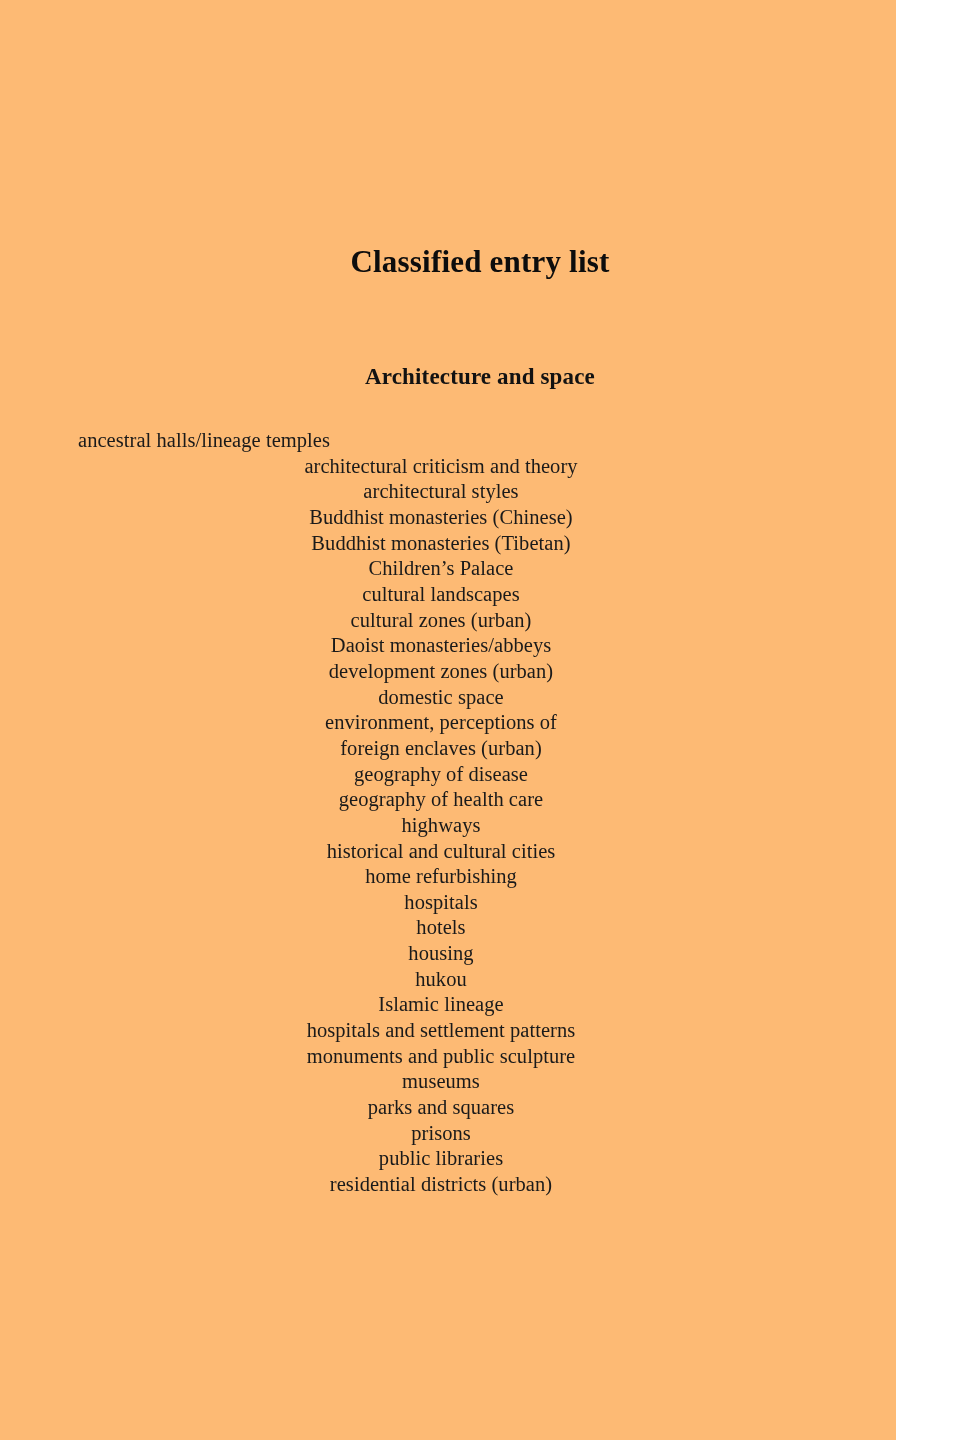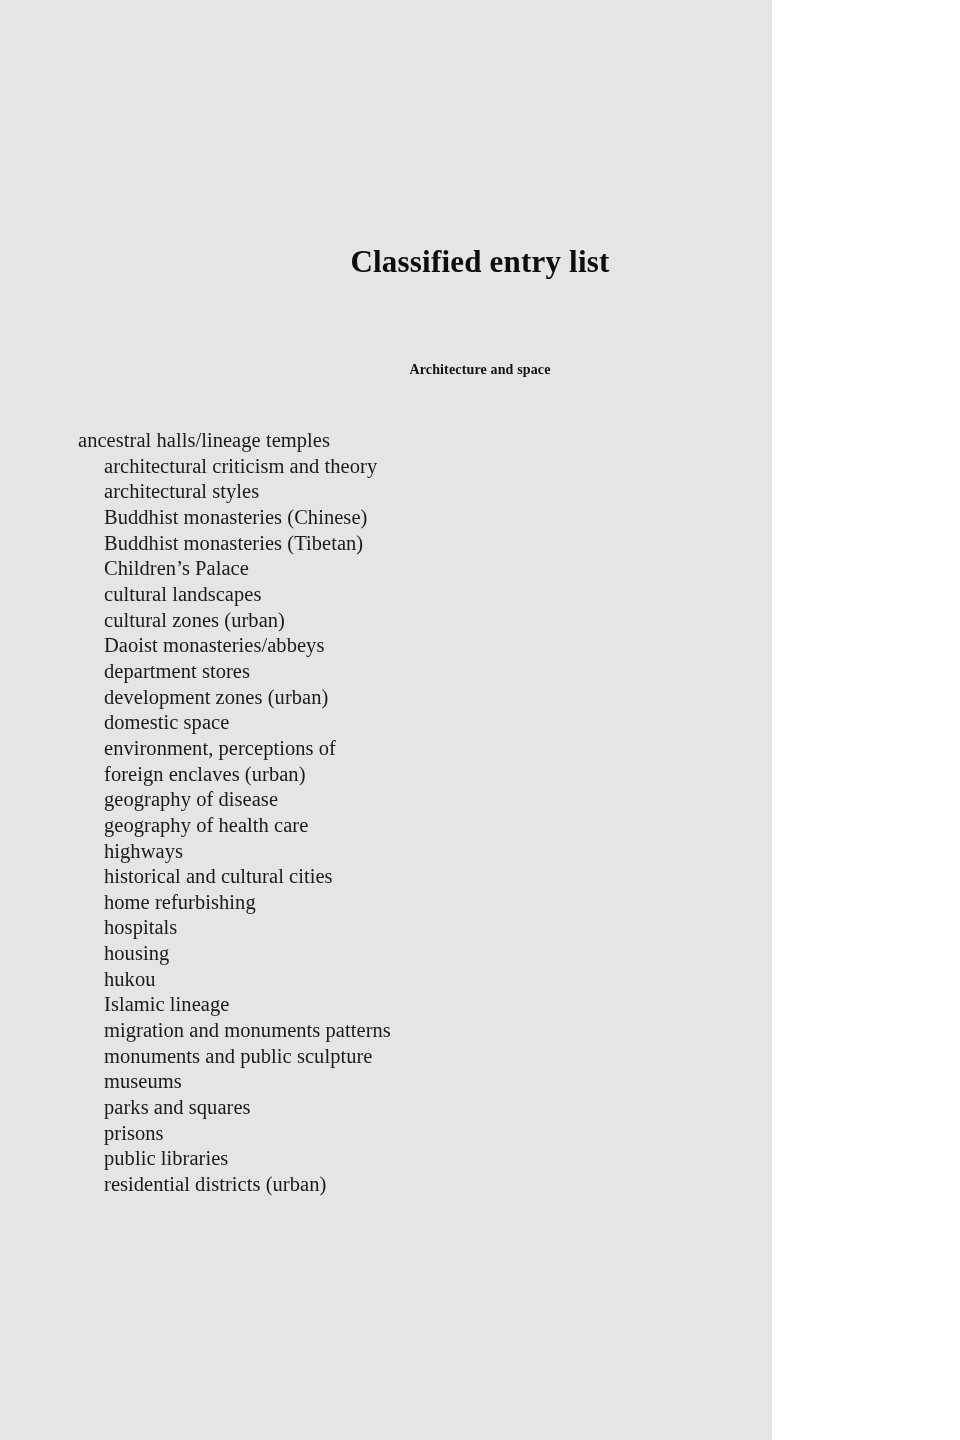--- a/index.html
+++ b/index.html
@@ -10,23 +10,23 @@
   }
 
   body {
     font-family: "Liberation Serif", "DejaVu Serif", serif;
     color: #111111;
     -webkit-font-smoothing: antialiased;
   }
 
   #page {
     position: relative;
-    width: 772px;
+    width: 896px;
     height: 1440px;
-    background: #e5e5e5;
+    background: #fdba74;
     overflow: hidden;
     box-sizing: border-box;
   }
 
   
   .doc-title {
     position: absolute;
     top: 222px;
     left: 0;
     width: 960px;
@@ -41,21 +41,21 @@
 
   
   .section-heading {
     position: absolute;
     top: 347px;
     left: 0;
     width: 960px;
     text-align: center;
     font-family: "Liberation Serif", "DejaVu Serif", serif;
     font-weight: bold;
-    font-size: 14px;
+    font-size: 23px;
     line-height: 22px;
     letter-spacing: 0.15px;
     color: #121212;
   }
 
   
   .entry-list {
     position: absolute;
     top: 428px;
     left: 78px;
@@ -76,20 +76,21 @@
     letter-spacing: 0.05px;
   }
 
   
   .entry-item.lead {
     margin-left: 0;
   }
 
   .entry-item.indented {
     margin-left: 26px;
+    text-align: center;
   }
 </style>
 </head>
 <body>
 
 <div id="page">
 
   <h1 class="doc-title">Classified entry list</h1>
 
   <h2 class="section-heading">Architecture and space</h2>
@@ -97,35 +98,35 @@
   <ul class="entry-list" id="entry-list">
       <li class="entry-item lead">ancestral halls/lineage temples</li>
       <li class="entry-item indented">architectural criticism and theory</li>
       <li class="entry-item indented">architectural styles</li>
       <li class="entry-item indented">Buddhist monasteries (Chinese)</li>
       <li class="entry-item indented">Buddhist monasteries (Tibetan)</li>
       <li class="entry-item indented">Children’s Palace</li>
       <li class="entry-item indented">cultural landscapes</li>
       <li class="entry-item indented">cultural zones (urban)</li>
       <li class="entry-item indented">Daoist monasteries/abbeys</li>
-      <li class="entry-item indented">department stores</li>
       <li class="entry-item indented">development zones (urban)</li>
       <li class="entry-item indented">domestic space</li>
       <li class="entry-item indented">environment, perceptions of</li>
       <li class="entry-item indented">foreign enclaves (urban)</li>
       <li class="entry-item indented">geography of disease</li>
       <li class="entry-item indented">geography of health care</li>
       <li class="entry-item indented">highways</li>
       <li class="entry-item indented">historical and cultural cities</li>
       <li class="entry-item indented">home refurbishing</li>
       <li class="entry-item indented">hospitals</li>
+      <li class="entry-item indented">hotels</li>
       <li class="entry-item indented">housing</li>
       <li class="entry-item indented">hukou</li>
       <li class="entry-item indented">Islamic lineage</li>
-      <li class="entry-item indented">migration and monuments patterns</li>
+      <li class="entry-item indented">hospitals and settlement patterns</li>
       <li class="entry-item indented">monuments and public sculpture</li>
       <li class="entry-item indented">museums</li>
       <li class="entry-item indented">parks and squares</li>
       <li class="entry-item indented">prisons</li>
       <li class="entry-item indented">public libraries</li>
       <li class="entry-item indented">residential districts (urban)</li>
     </ul>
 
 </div>
 

